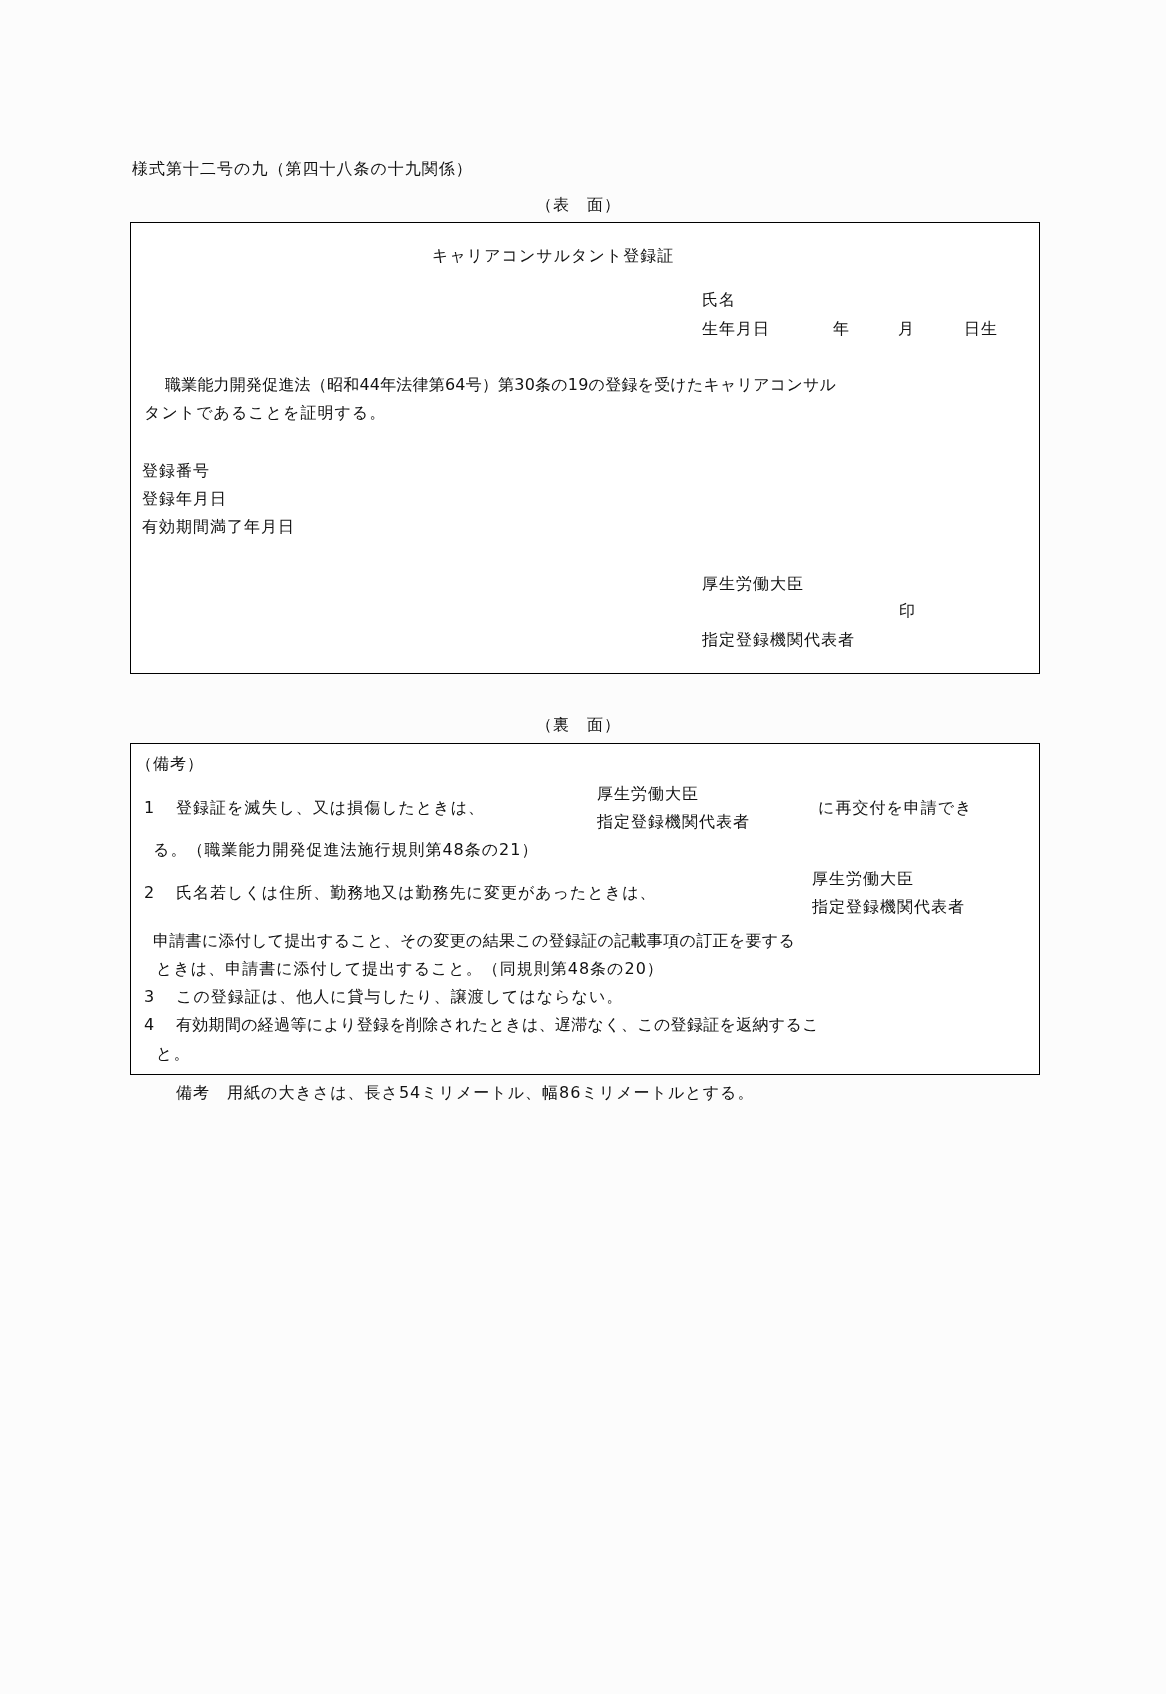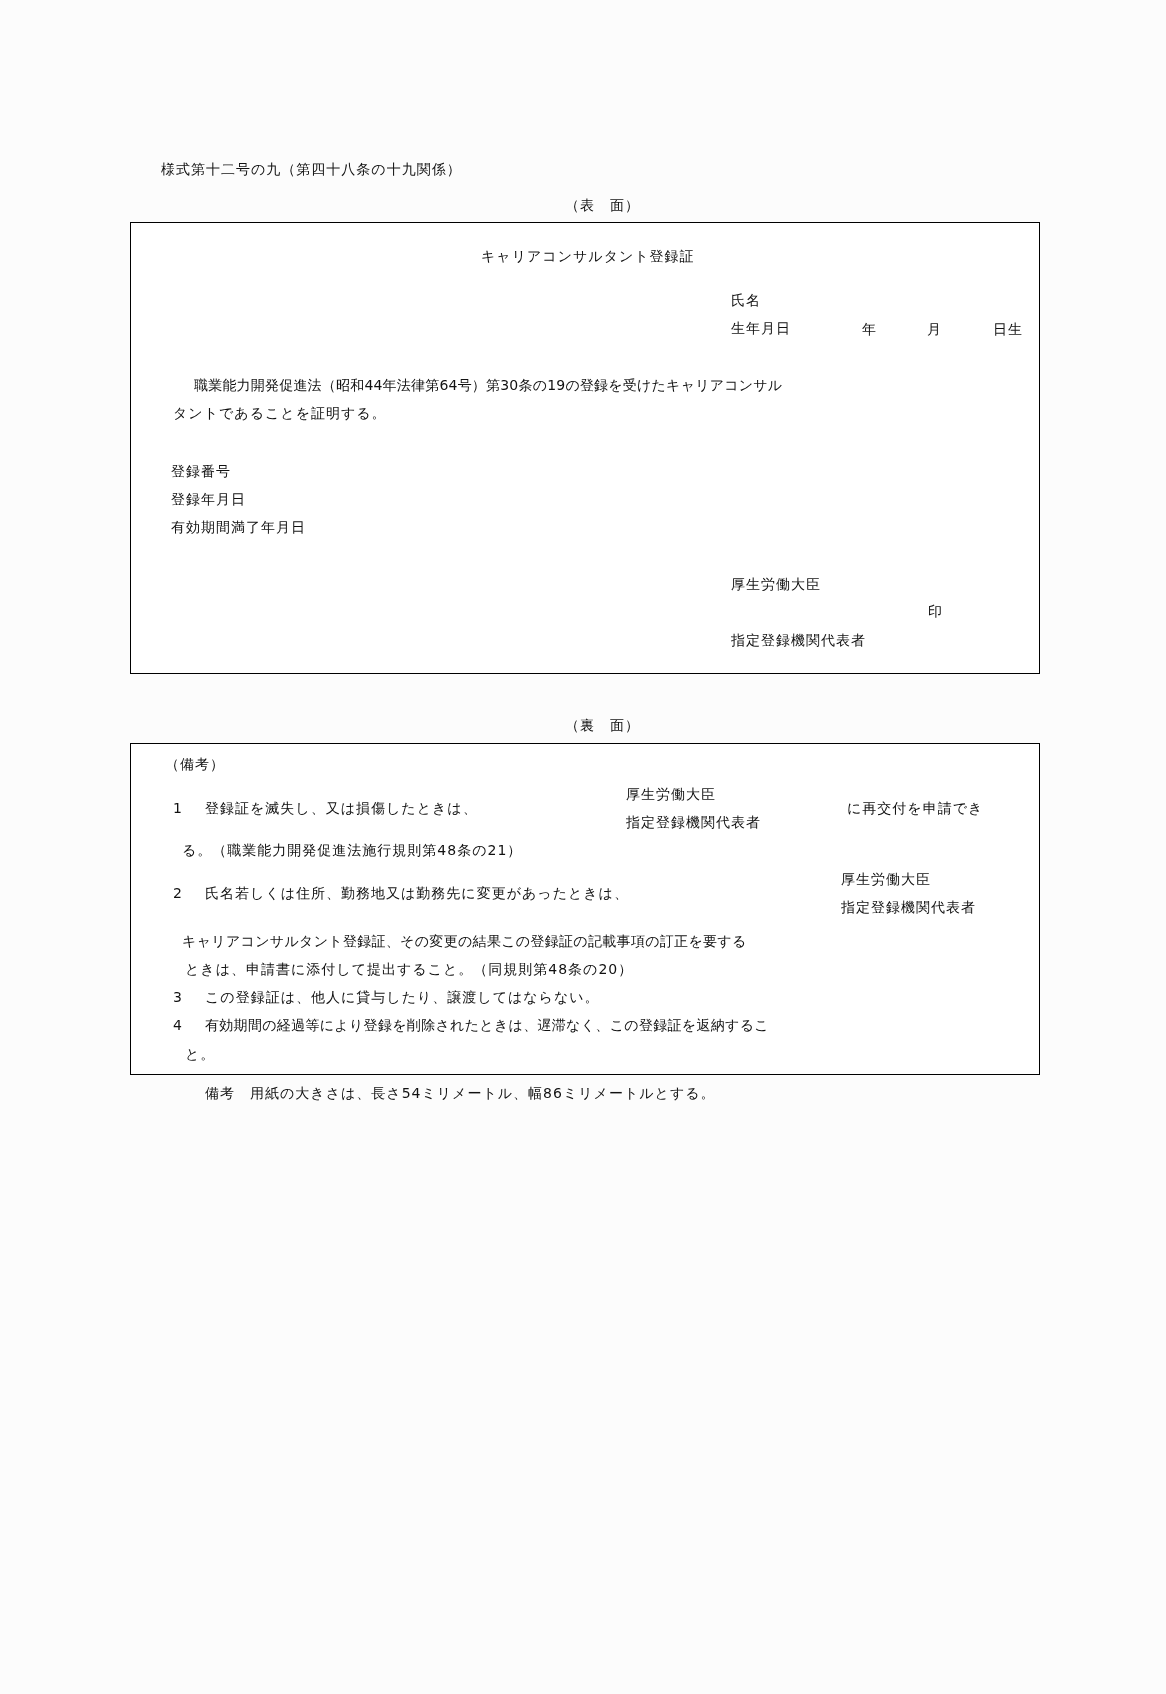--- a/index.html
+++ b/index.html
@@ -10,46 +10,45 @@
       width: 1166px;
       height: 1694px;
       background: #fcfcfc;
       position: relative;
       font-family: "DejaVu Sans", "Liberation Sans", sans-serif;
       color: #111;
       overflow: hidden;
     }
     .t {
       position: absolute;
-      font-size: 14px;
+      font-size: 16px;
       line-height: 24px;
       white-space: nowrap;
       letter-spacing: 1px;
-      margin-left: 29px;
     }
     .box {
       position: absolute;
       left: 130px;
       width: 908px;
       border: 1.5px solid #000;
       background: #fff;
     }
     #box-front { top: 222px; height: 450px; }
     #box-back { top: 743px; height: 330px; }
   </style>
 </head>
 <body>
 
 <div class="t" style="left:132px; top:157px;">様式第十二号の九（第四十八条の十九関係）</div>
 
 <div class="t" style="left:536px; top:193px;">（表　面）</div>
 
 <div class="box" id="box-front"></div>
 
-<div class="t" style="left:452px; top:244px;">キャリアコンサルタント登録証</div>
+<div class="t" style="left:432px; top:244px;">キャリアコンサルタント登録証</div>
 
 <div class="t" style="left:702px; top:288px;">氏名</div>
 
 <div class="t" style="left:702px; top:317px;font-family:Liberation Serif, serif;">生年月日</div>
 <div class="t" style="left:833px; top:317px;">年</div>
 <div class="t" style="left:898px; top:317px;">月</div>
 <div class="t" style="left:964px; top:317px;">日生</div>
 
 <div class="t" style="left:165px; top:373px; letter-spacing:0.2px;text-align:right;">職業能力開発促進法（昭和44年法律第64号）第30条の19の登録を受けたキャリアコンサル</div>
 <div class="t" style="left:144px; top:401px;">タントであることを証明する。</div>
@@ -72,21 +71,21 @@
 <div class="t" style="left:176px; top:796px;">登録証を滅失し、又は損傷したときは、</div>
 <div class="t" style="left:597px; top:782px;">厚生労働大臣</div>
 <div class="t" style="left:597px; top:810px;">指定登録機関代表者</div>
 <div class="t" style="left:818px; top:796px;">に再交付を申請でき</div>
 <div class="t" style="left:153px; top:838px;">る。（職業能力開発促進法施行規則第48条の21）</div>
 
 <div class="t" style="left:144px; top:881px;">2</div>
 <div class="t" style="left:176px; top:881px;">氏名若しくは住所、勤務地又は勤務先に変更があったときは、</div>
 <div class="t" style="left:812px; top:867px;">厚生労働大臣</div>
 <div class="t" style="left:812px; top:895px;">指定登録機関代表者</div>
-<div class="t" style="left:153px; top:929px; letter-spacing:0.3px;">キャリアコンサルタント登録証、その変更の結果この登録証の記載事項の訂正を要する</div>
+<div class="t" style="left:153px; top:929px; letter-spacing:0.3px;">申請書に添付して提出すること、その変更の結果この登録証の記載事項の訂正を要する</div>
 <div class="t" style="left:156px; top:957px;">ときは、申請書に添付して提出すること。（同規則第48条の20）</div>
 
 <div class="t" style="left:144px; top:985px;">3</div>
 <div class="t" style="left:176px; top:985px;">この登録証は、他人に貸与したり、譲渡してはならない。</div>
 
 <div class="t" style="left:144px; top:1013px;">4</div>
 <div class="t" style="left:176px; top:1013px; letter-spacing:0.3px;">有効期間の経過等により登録を削除されたときは、遅滞なく、この登録証を返納するこ</div>
 <div class="t" style="left:156px; top:1042px;">と。</div>
 
 <div class="t" style="left:176px; top:1081px;">備考　用紙の大きさは、長さ54ミリメートル、幅86ミリメートルとする。</div>

